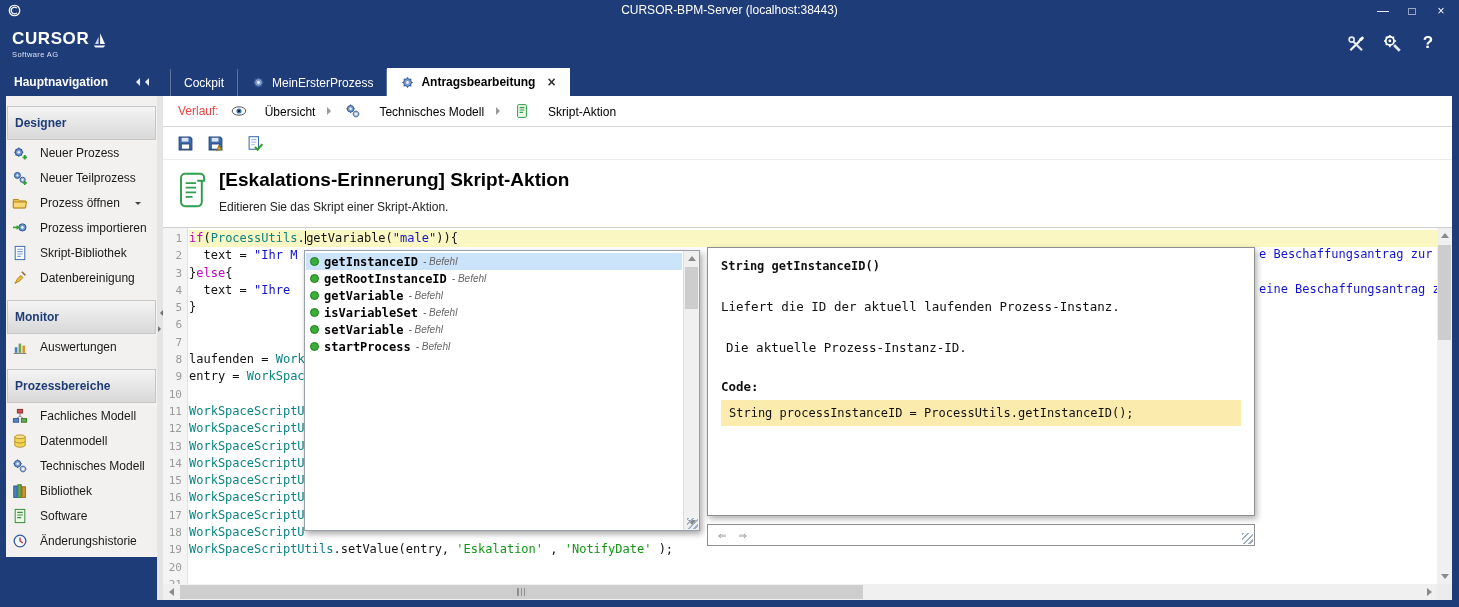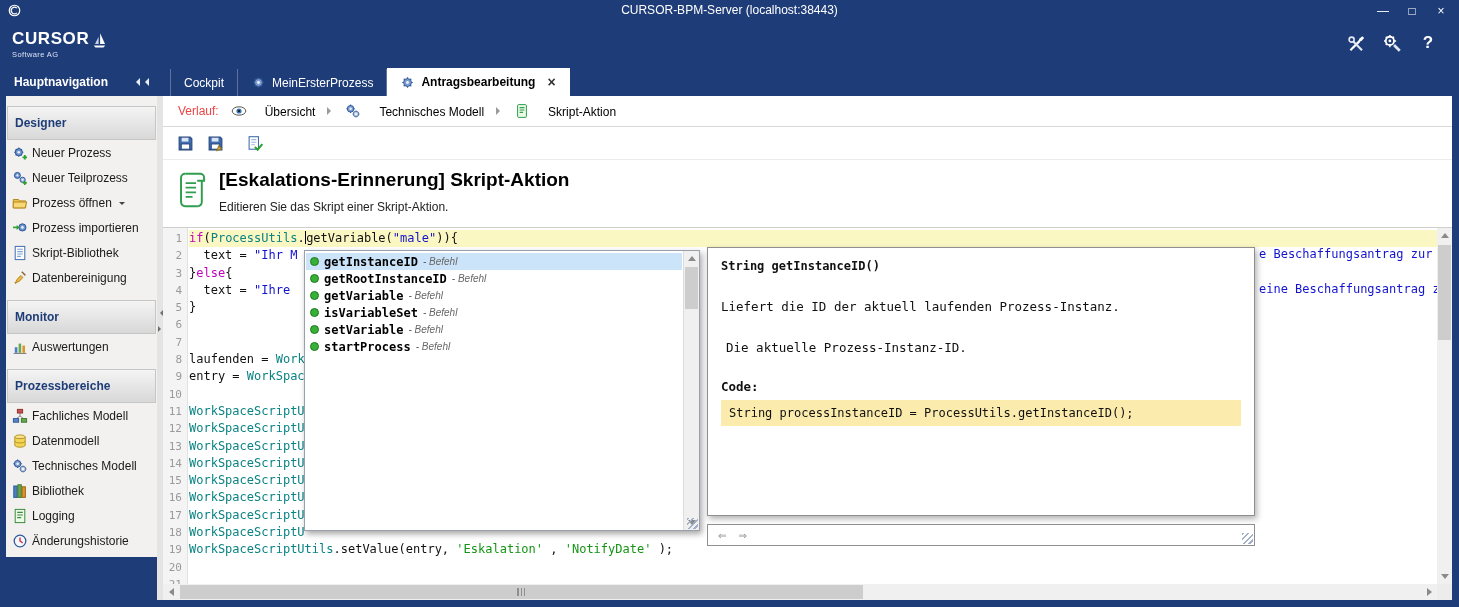--- a/index.html
+++ b/index.html
@@ -28,21 +28,21 @@
 
   
   .sidebar{position:absolute;left:6px;top:68px;width:151px;height:489px;background:#f2f1ef;display:flex;flex-direction:column}
   .sidebar-header{height:28px;background:#1e3c78;color:#fff;font-size:12px;font-weight:bold;display:flex;align-items:center;justify-content:space-between;padding:0 8px;flex:0 0 28px}
   .collapse{display:flex;gap:1px}
   .collapse i{width:0;height:0;border:4px solid transparent;border-right-color:#e8edf8;display:inline-block}
   .sidebar-body{flex:1;overflow:hidden;padding-top:10px}
   .section{margin-bottom:10px}
   .section:last-child{margin-bottom:0}
   .section-header{height:23px;margin:0 1px;background:linear-gradient(#f4f4f4,#d8d8d8);border:1px solid #c6c6c6;color:#1e3c78;font-weight:bold;font-size:12px;display:flex;align-items:center;padding:16px 7px}
-  .side-item{height:25px;display:flex;align-items:center;gap:4px;padding:0 6px;font-size:12px;color:#1a1a1a;cursor:default}
+  .side-item{height:25px;display:flex;align-items:center;gap:12px;padding:0 6px;font-size:12px;color:#1a1a1a;cursor:default}
   .side-item .ico{width:16px;height:16px;flex:0 0 16px}
   .caret-down{width:0;height:0;border:3.5px solid transparent;border-top-color:#444;margin-left:3px;margin-top:4px}
 
   
   .splitter{position:absolute;left:157px;top:96px;width:6px;bottom:7px;background:#e4e4e4}
   .sp-arrow{position:absolute;width:0;height:0;border:3px solid transparent}
   .sp-arrow.left{top:214px;left:0;border-right-color:#707070}
   .sp-arrow.right{top:230px;left:1px;border-left-color:#707070}
 
   
@@ -328,21 +328,21 @@
             </span>
             <span>Bibliothek</span>
           </div>
           <div class="side-item">
             <span class="ico">
               <svg viewBox="0 0 16 16">
                 <rect x="3.2" y="1.4" width="9.6" height="13.2" fill="#eafbe7" stroke="#3f8a3f"></rect>
                 <path d="M5.2 4.4h5.6M5.2 7h5.6M5.2 9.6h4" stroke="#3f8a3f" stroke-width="1.1"></path>
               </svg>
             </span>
-            <span>Logging</span>
+            <span>Software</span>
           </div>
           <div class="side-item">
             <span class="ico">
               <svg viewBox="0 0 16 16">
                 <circle cx="8" cy="8" r="5.8" fill="#f5f8ff" stroke="#31599b" stroke-width="1.3"></circle>
                 <path d="M8 4.6V8l2.7 1.9" stroke="#c33" stroke-width="1.4" fill="none"></path>
               </svg>
             </span>
             <span>Änderungshistorie</span>
           </div>

